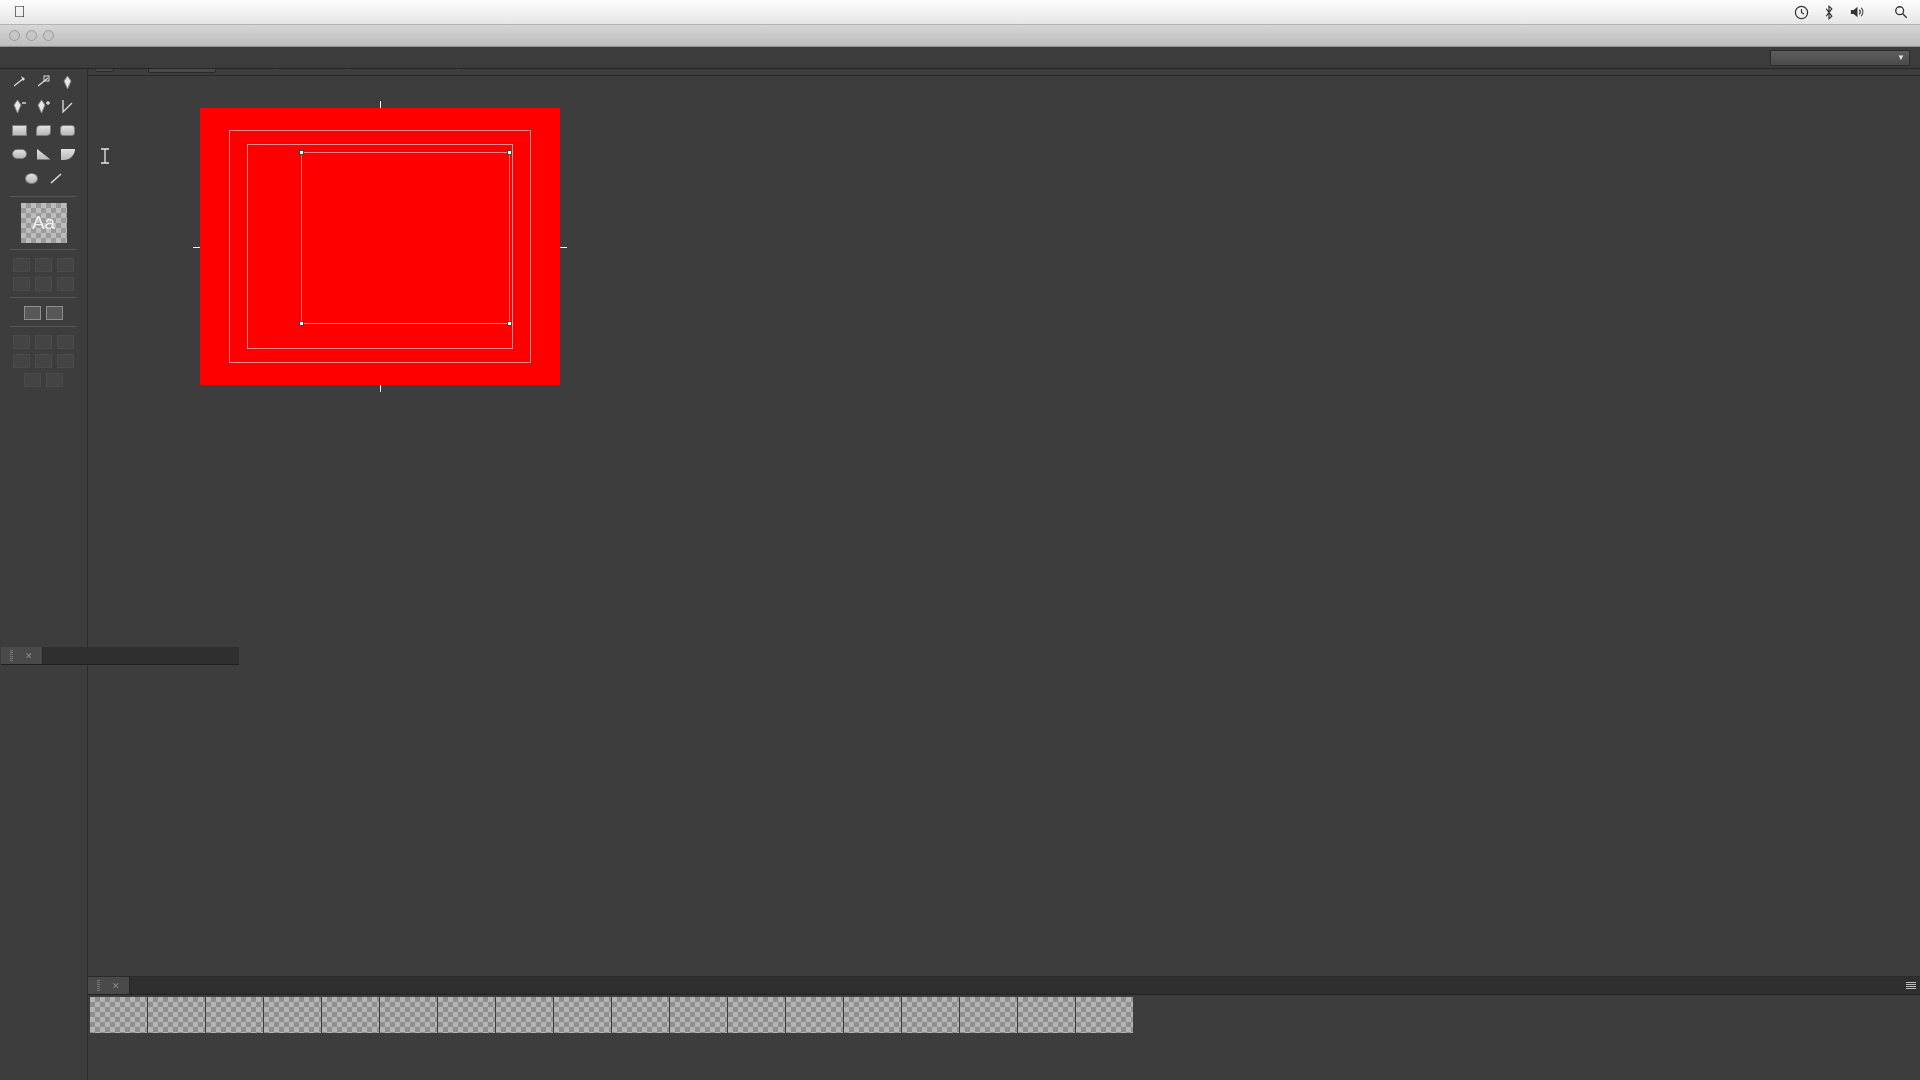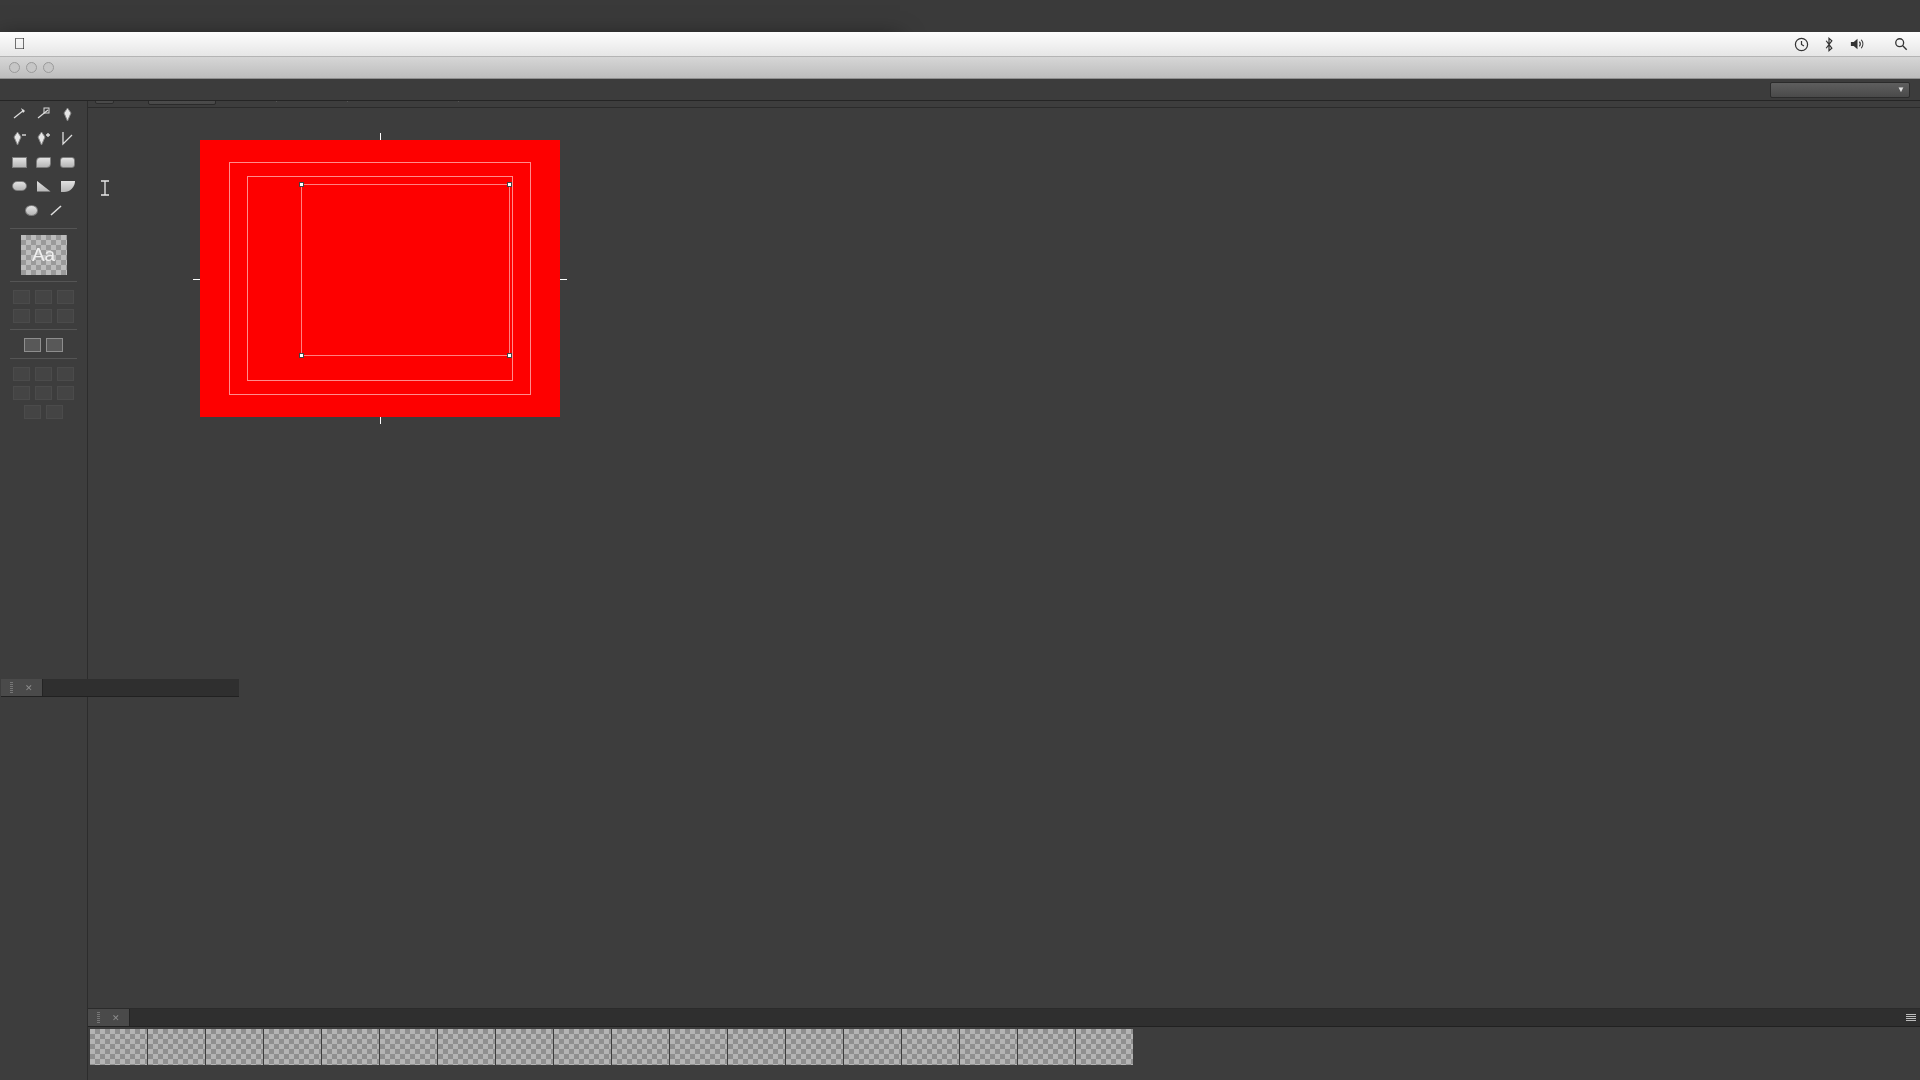--- a/index.html
+++ b/index.html
@@ -173,21 +173,21 @@
                      border-right:5px solid transparent; border-top:8px solid #d94b4b; }
   .tl-foot { position:absolute; left:0; right:0; bottom:0; height:24px; background:#3b3b3b;
              border-top:1px solid #2a2a2a; display:flex; align-items:center; padding:0 8px; }
   .tl-scroll { width:170px;height:9px;background:linear-gradient(#c9c9c9,#aeaeae);border:1px solid #7e7e7e;border-radius:5px; margin-left:122px;}
   .meter-panel { position:absolute; left:1884px; top:574px; width:36px; height:406px;
                  background:#3b3b3b; border:1px solid #262626; }
 
   
   #titlewin {
     left:475px; top:88px; width:900px; height:646px;
-    background:#3d3d3d; border:4px solid #86efac; box-shadow:0 6px 22px rgba(0,0,0,.55); z-index:40;margin-top:32px;
+    background:#3d3d3d; border:4px solid #86efac; box-shadow:0 6px 22px rgba(0,0,0,.55); z-index:40;
   }
   .tw-bar { height:16px; background:linear-gradient(#d2d2d2,#bcbcbc); border-bottom:1px solid #8e8e8e; position:relative; }
   .tw-bar .traffic { position:absolute; left:7px; top:3px; display:flex; gap:5px; }
   .tw-bar .tl { width:9px;height:9px; }
   .tw-body { position:absolute; left:0; right:0; top:16px; bottom:0; display:flex; }
   .tw-tools { width:88px; background:#3d3d3d; border-right:1px solid #2c2c2c; padding-top:6px; }
   .tool-grid { display:flex; flex-wrap:wrap; justify-content:center; gap:4px; padding:2px 6px; }
   .tool { width:20px;height:20px; display:flex;align-items:center;justify-content:center; color:#ddd; font-size:12px; }
   .tool.act { background:#5d5d5d; border:1px solid #7d7d7d; }
   .tsep { height:1px; background:#555; margin:6px 10px; }

